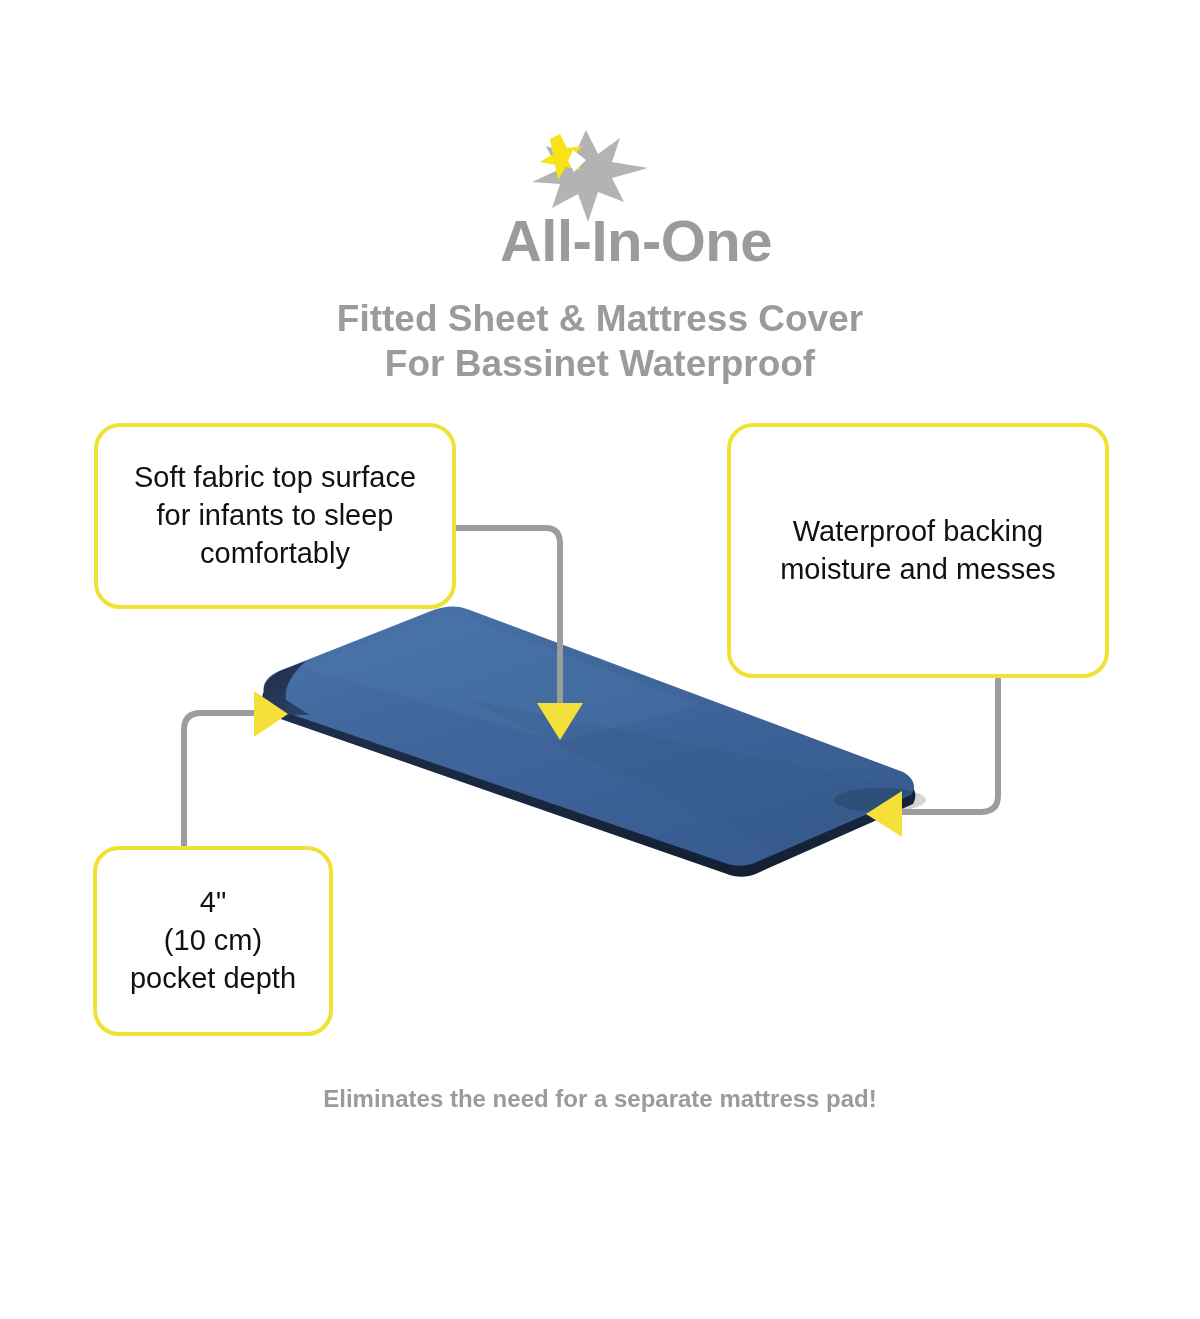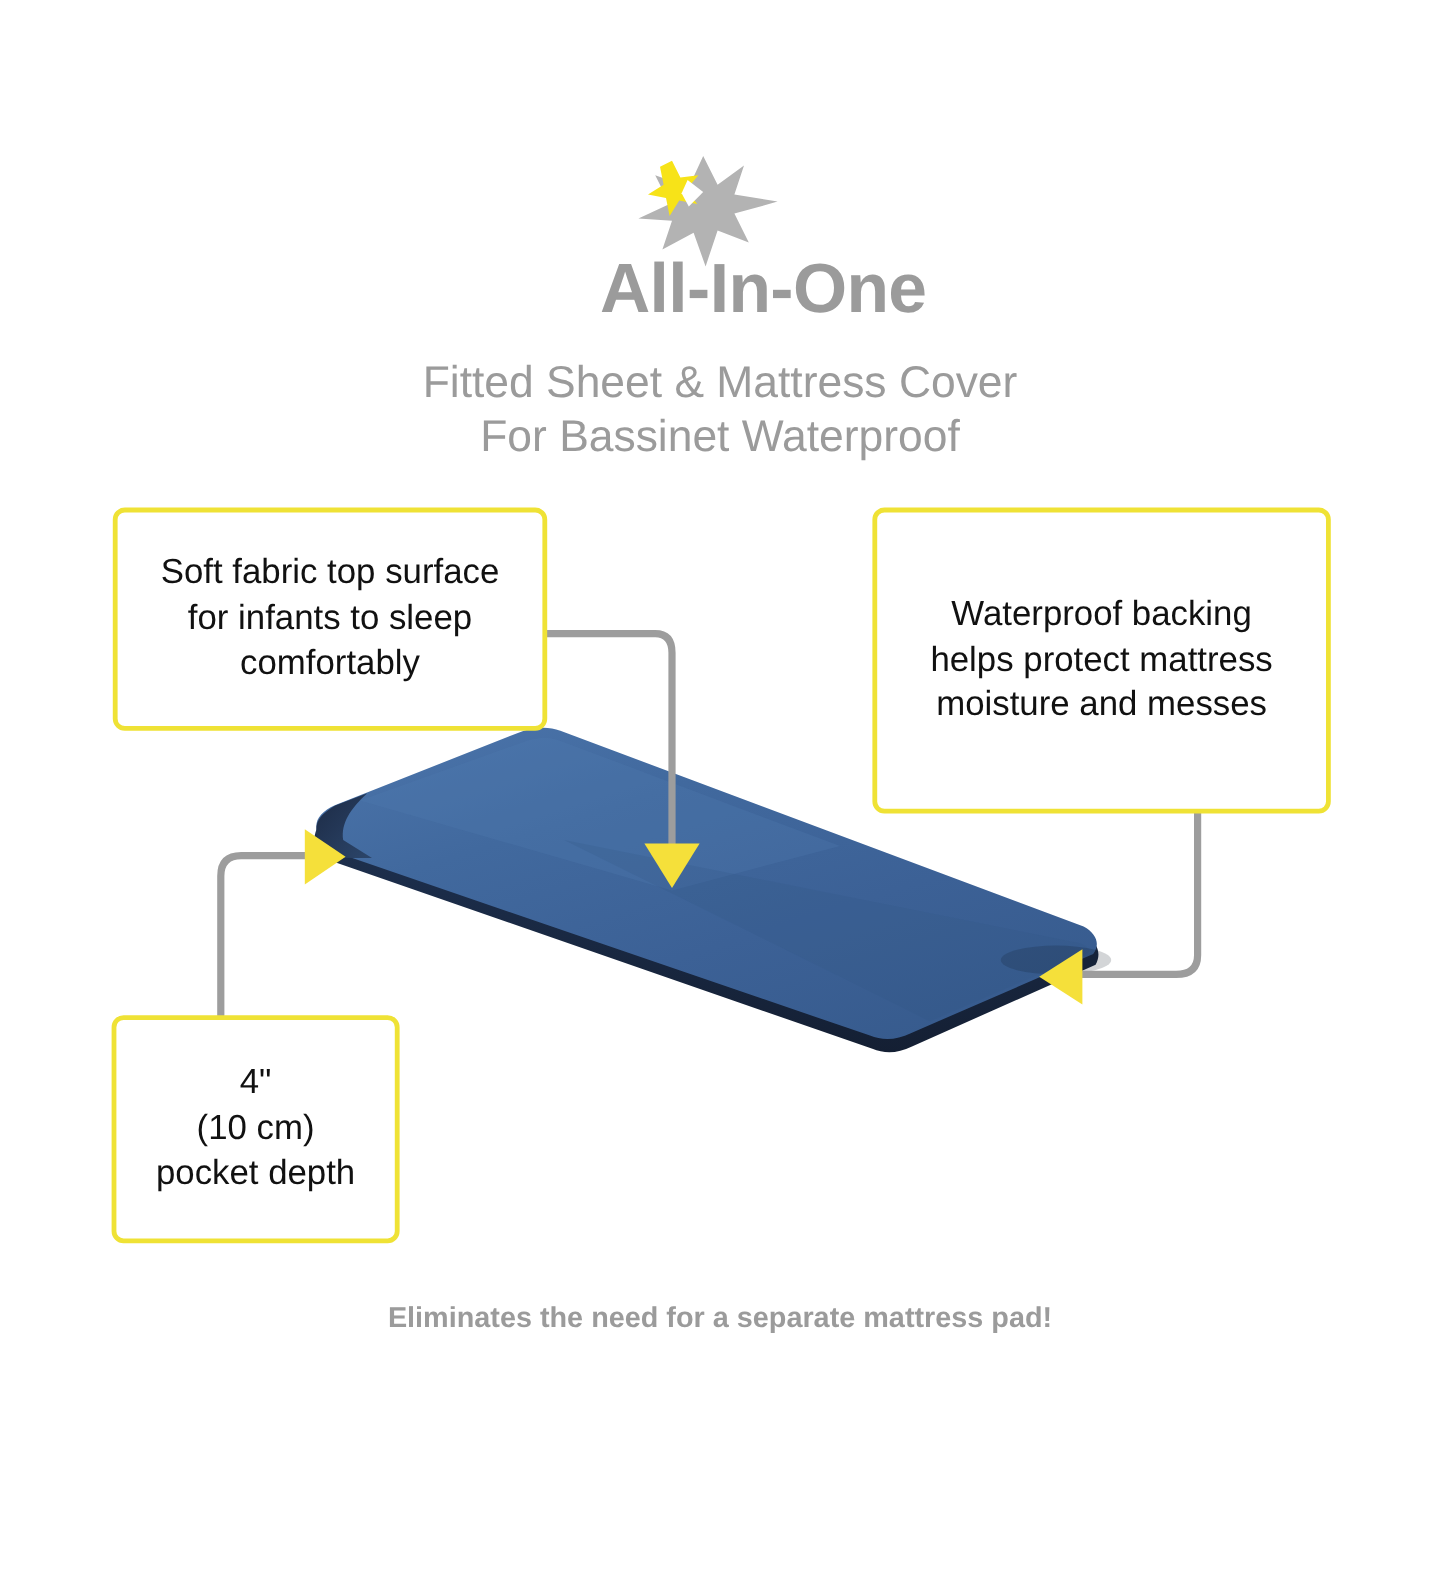--- a/index.html
+++ b/index.html
@@ -37,33 +37,33 @@
     line-height: 1.0;
     margin-left: 36px;
   }
   #brand-subtitle {
     position: absolute;
     left: 0;
     top: 296px;
     width: 1200px;
     text-align: center;
     font-size: 37px;
-    font-weight: normal;
+    font-weight: bold;
     color: #9b9b9b;
     line-height: 1.22;
   }
   #brand-subtitle .sub-line { display: block; }
 
   
   .callout {
     position: absolute;
     box-sizing: border-box;
     background: #ffffff;
     border: 4px solid #efe235;
-    border-radius: 10px;
+    border-radius: 26px;
     display: flex;
     align-items: center;
     justify-content: center;
     text-align: center;
     color: #111111;
     font-size: 29px;
     line-height: 1.30;
     padding: 6px 10px;
     z-index: 6;
   }
@@ -211,21 +211,20 @@
     <span>
       <span class="cl">Soft fabric top surface</span>
       <span class="cl">for infants to sleep</span>
       <span class="cl">comfortably</span>
     </span>
   </div>
 
   <div class="callout" id="callout-waterproof">
     <span>
       <span class="cl">Waterproof backing</span>
-      <span class="cl">helps protect mattress</span>
       <span class="cl">moisture and messes</span>
     </span>
   </div>
 
   <div class="callout" id="callout-pocket-depth">
     <span>
       <span class="cl">4"</span>
       <span class="cl">(10 cm)</span>
       <span class="cl">pocket depth</span>
     </span>

